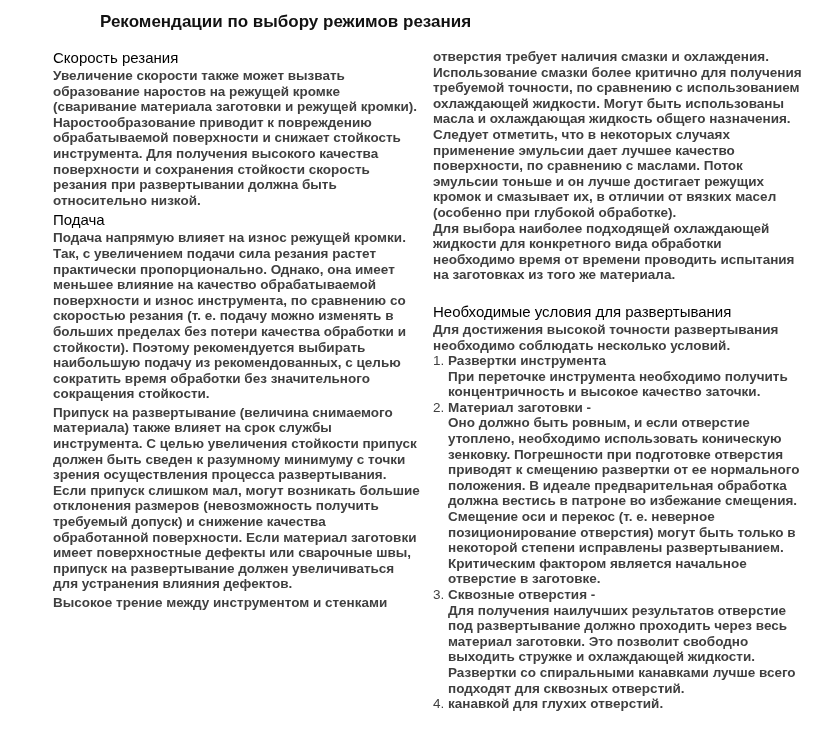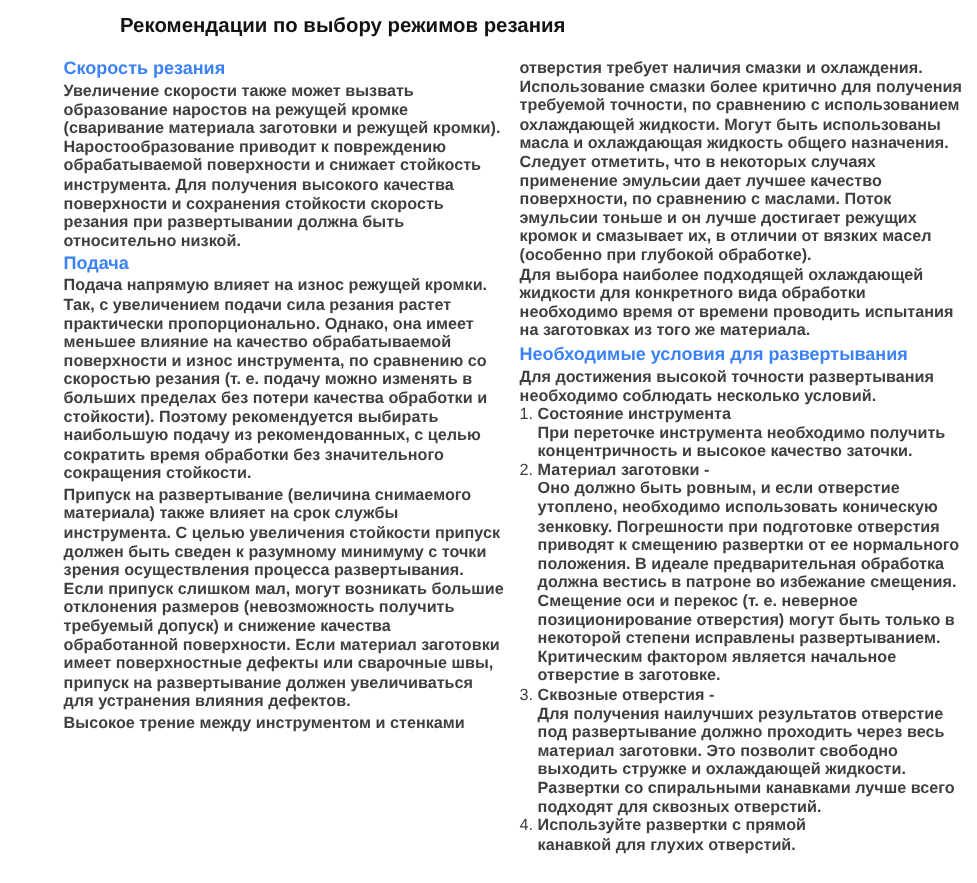--- a/index.html
+++ b/index.html
@@ -27,27 +27,27 @@
   .columns {
     display: flex;
     gap: 13px;
     margin-top: 17px;
     align-items: flex-start;
   }
   .col-left  { flex: 0 0 367px; width: 367px; }
   .col-right { flex: 0 0 373px; width: 373px; }
   .section { margin-top: 3px; }
   .section.first { margin-top: 0; }
-  .section.tall-gap { margin-top: 4px; }
+  .section.tall-gap { margin-top: 20px; }
   h2 {
     margin: 0 0 1px 0;
     font-size: 15px;
     line-height: 18px;
-    font-weight: bold;
-    color: #3b82f6;
+    font-weight: normal;
+    color: #000000;
   }
   p {
     margin: 0;
     font-size: 13.5px;
     line-height: 15.6px;
     color: #3f3f3f;
     font-weight: bold;
   }
   .num-item { display: flex; }
   .num-marker {
@@ -94,21 +94,21 @@
       <p>отверстия требует наличия смазки и охлаждения. Использование смазки более критично для получения требуемой точности, по сравнению с использованием охлаждающей жидкости. Могут быть использованы масла и охлаждающая жидкость общего назначения. Следует отметить, что в некоторых случаях применение эмульсии дает лучшее качество поверхности, по сравнению с маслами. Поток эмульсии тоньше и он лучше достигает режущих кромок и смазывает их, в отличии от вязких масел (особенно при глубокой обработке).</p>
       <p>Для выбора наиболее подходящей охлаждающей жидкости для конкретного вида обработки необходимо время от времени проводить испытания на заготовках из того же материала.</p>
 
       <div class="section tall-gap">
         <h2>Необходимые условия для развертывания</h2>
         <p>Для достижения высокой точности развертывания необходимо соблюдать несколько условий.</p>
 
         <div class="num-item">
           <span class="num-marker">1.</span>
           <div class="num-body">
-            <p>Состояние инструмента</p>
+            <p>Развертки инструмента</p>
             <p>При переточке инструмента необходимо получить концентричность и высокое качество заточки.</p>
           </div>
         </div>
 
         <div class="num-item">
           <span class="num-marker">2.</span>
           <div class="num-body">
             <p>Материал заготовки -</p>
             <p>Оно должно быть ровным, и если отверстие утоплено, необходимо использовать коническую зенковку. Погрешности при подготовке отверстия приводят к смещению развертки от ее нормального положения. В идеале предварительная обработка должна вестись в патроне во избежание смещения.</p>
             <p>Смещение оси и перекос (т. е. неверное позиционирование отверстия) могут быть только в некоторой степени исправлены развертыванием. Критическим фактором является начальное отверстие в заготовке.</p>
@@ -119,21 +119,20 @@
           <span class="num-marker">3.</span>
           <div class="num-body">
             <p>Сквозные отверстия -</p>
             <p>Для получения наилучших результатов отверстие под развертывание должно проходить через весь материал заготовки. Это позволит свободно выходить стружке и охлаждающей жидкости. Развертки со спиральными канавками лучше всего подходят для сквозных отверстий.</p>
           </div>
         </div>
 
         <div class="num-item">
           <span class="num-marker">4.</span>
           <div class="num-body">
-            <p>Используйте развертки с прямой</p>
             <p>канавкой для глухих отверстий.</p>
           </div>
         </div>
 
       </div>
 
     </div>
 
   </div>
 

